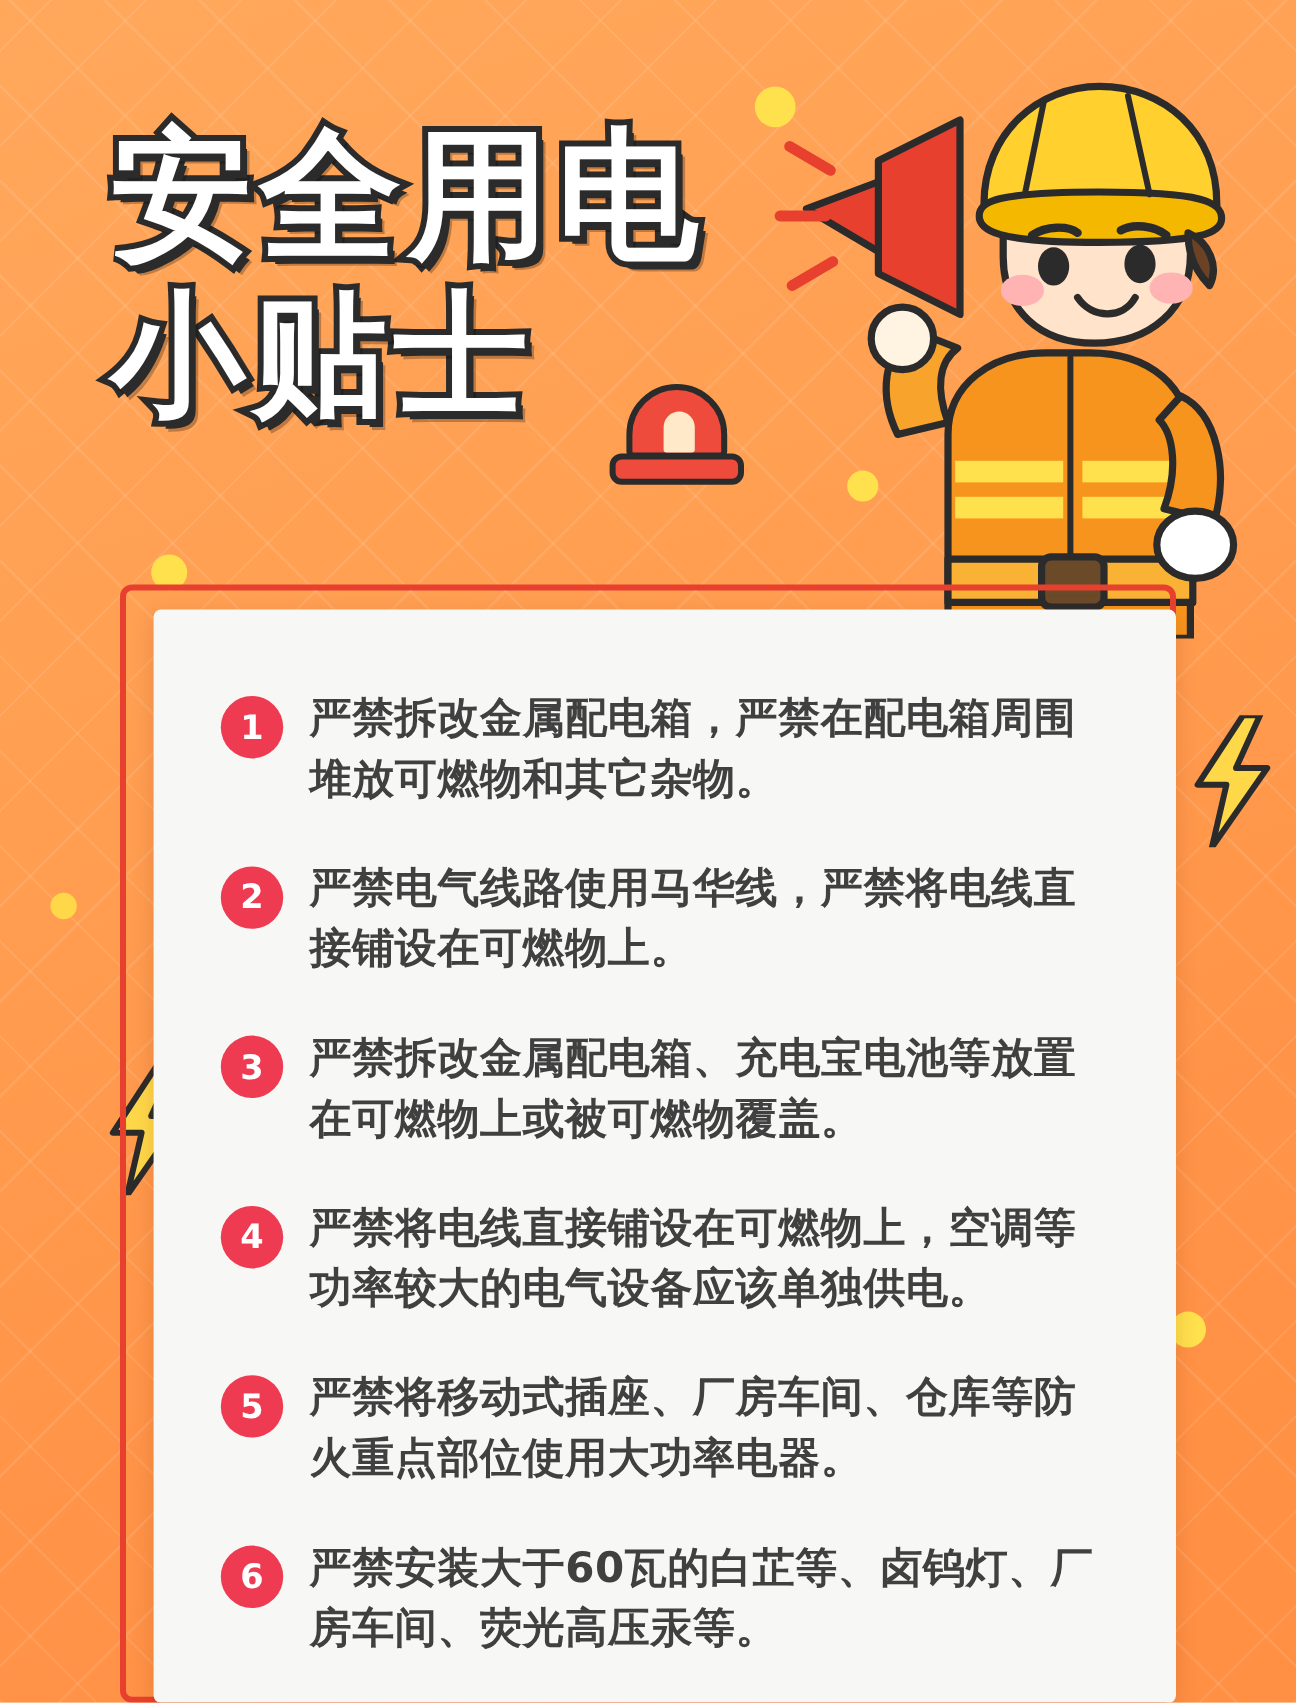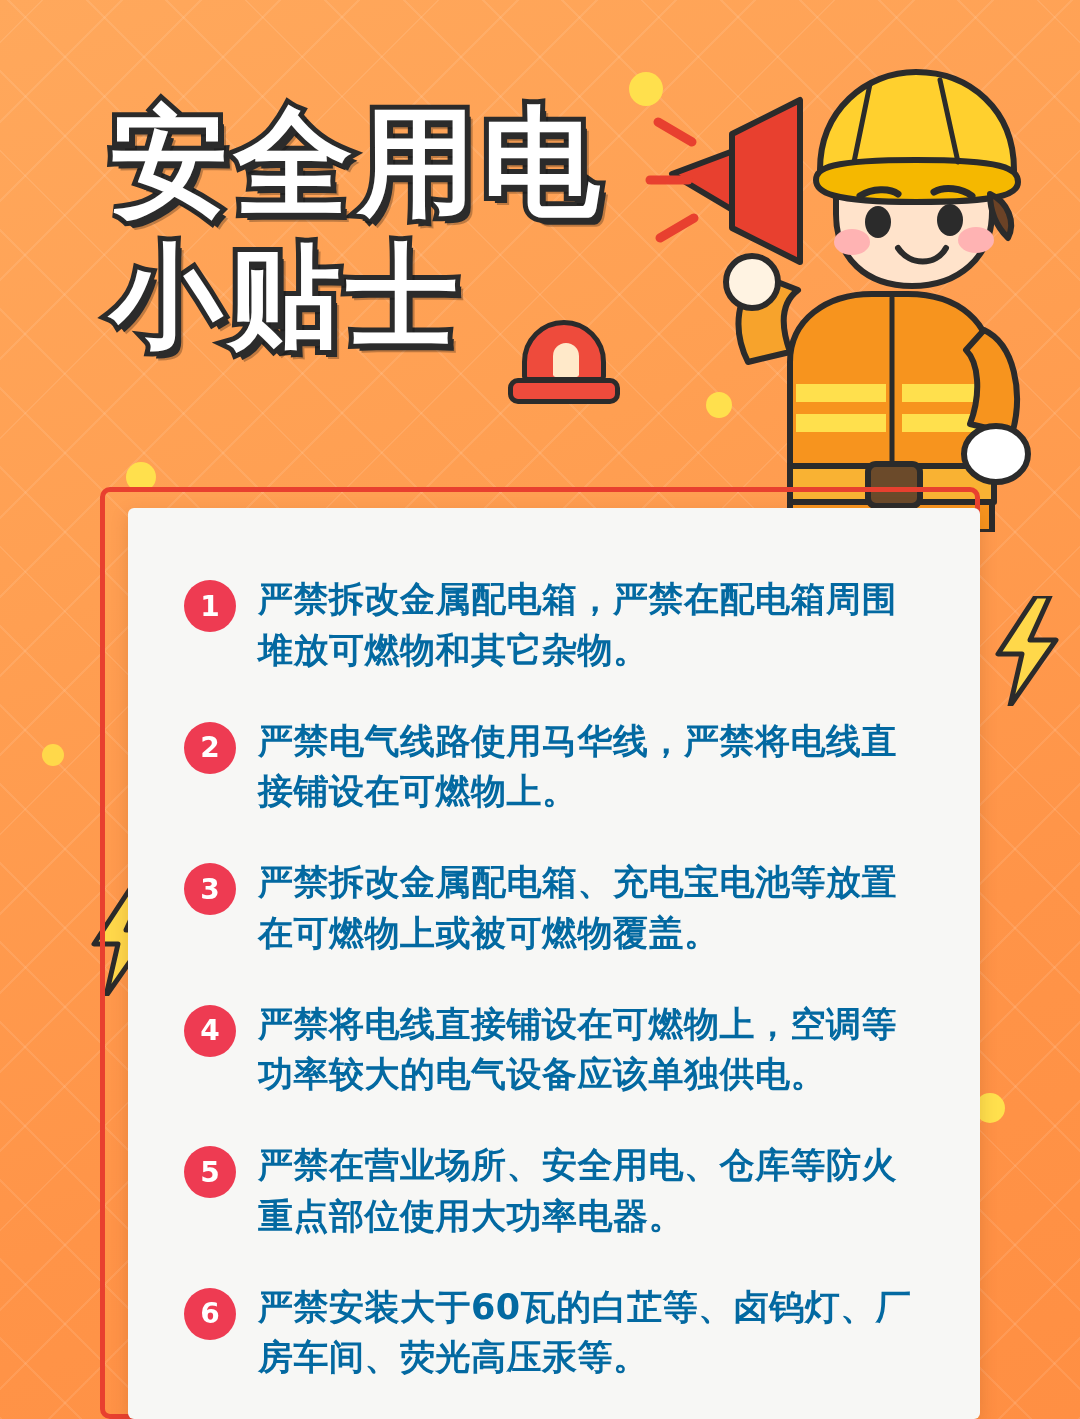--- a/index.html
+++ b/index.html
@@ -56,21 +56,20 @@
     font-size: 118px;
     line-height: 1.12;
     color: #ffffff;
     letter-spacing: 6px;
     -webkit-text-stroke: 10px #2b2b2b;
     paint-order: stroke fill;
     text-shadow:
       6px 7px 0 #2b2b2b,
       8px 9px 0 rgba(0,0,0,0.25);
     white-space: nowrap;
-    margin-left: 18px;
   }
   .title-line.sub {
     font-size: 112px;
     margin-top: 6px;
   }
 
   
   .alarm {
     position: absolute;
     left: 508px;
@@ -178,21 +177,21 @@
     display: flex;
     align-items: center;
     justify-content: center;
     margin-top: 6px;
     font-family: "DejaVu Sans", "Liberation Sans", sans-serif;
   }
   .tip-text {
     font-family: "DejaVu Sans", "Liberation Sans", sans-serif;
     font-size: 35px;
     line-height: 1.45;
-    color: #0369a1;
+    color: #404040;
     font-weight: bold;
     letter-spacing: 0.5px;
     max-width: 690px;
   }
 </style>
 </head>
 <body>
 
 <div class="poster">
   <div class="bg-texture"></div>
@@ -297,21 +296,21 @@
         <div class="tip-text">严禁拆改金属配电箱、充电宝电池等放置在可燃物上或被可燃物覆盖。</div>
       </div>
 
       <div class="tip">
         <div class="tip-badge">4</div>
         <div class="tip-text">严禁将电线直接铺设在可燃物上，空调等功率较大的电气设备应该单独供电。</div>
       </div>
 
       <div class="tip">
         <div class="tip-badge">5</div>
-        <div class="tip-text">严禁在营业场所、安全用电、仓库等防火重点部位使用大功率电器。</div>
+        <div class="tip-text">严禁将移动式插座、厂房车间、仓库等防火重点部位使用大功率电器。</div>
       </div>
 
       <div class="tip">
         <div class="tip-badge">6</div>
         <div class="tip-text">严禁安装大于60瓦的白芷等、卤钨灯、厂房车间、荧光高压汞等。</div>
       </div>
 
     </div>
   </div>
 </div>

